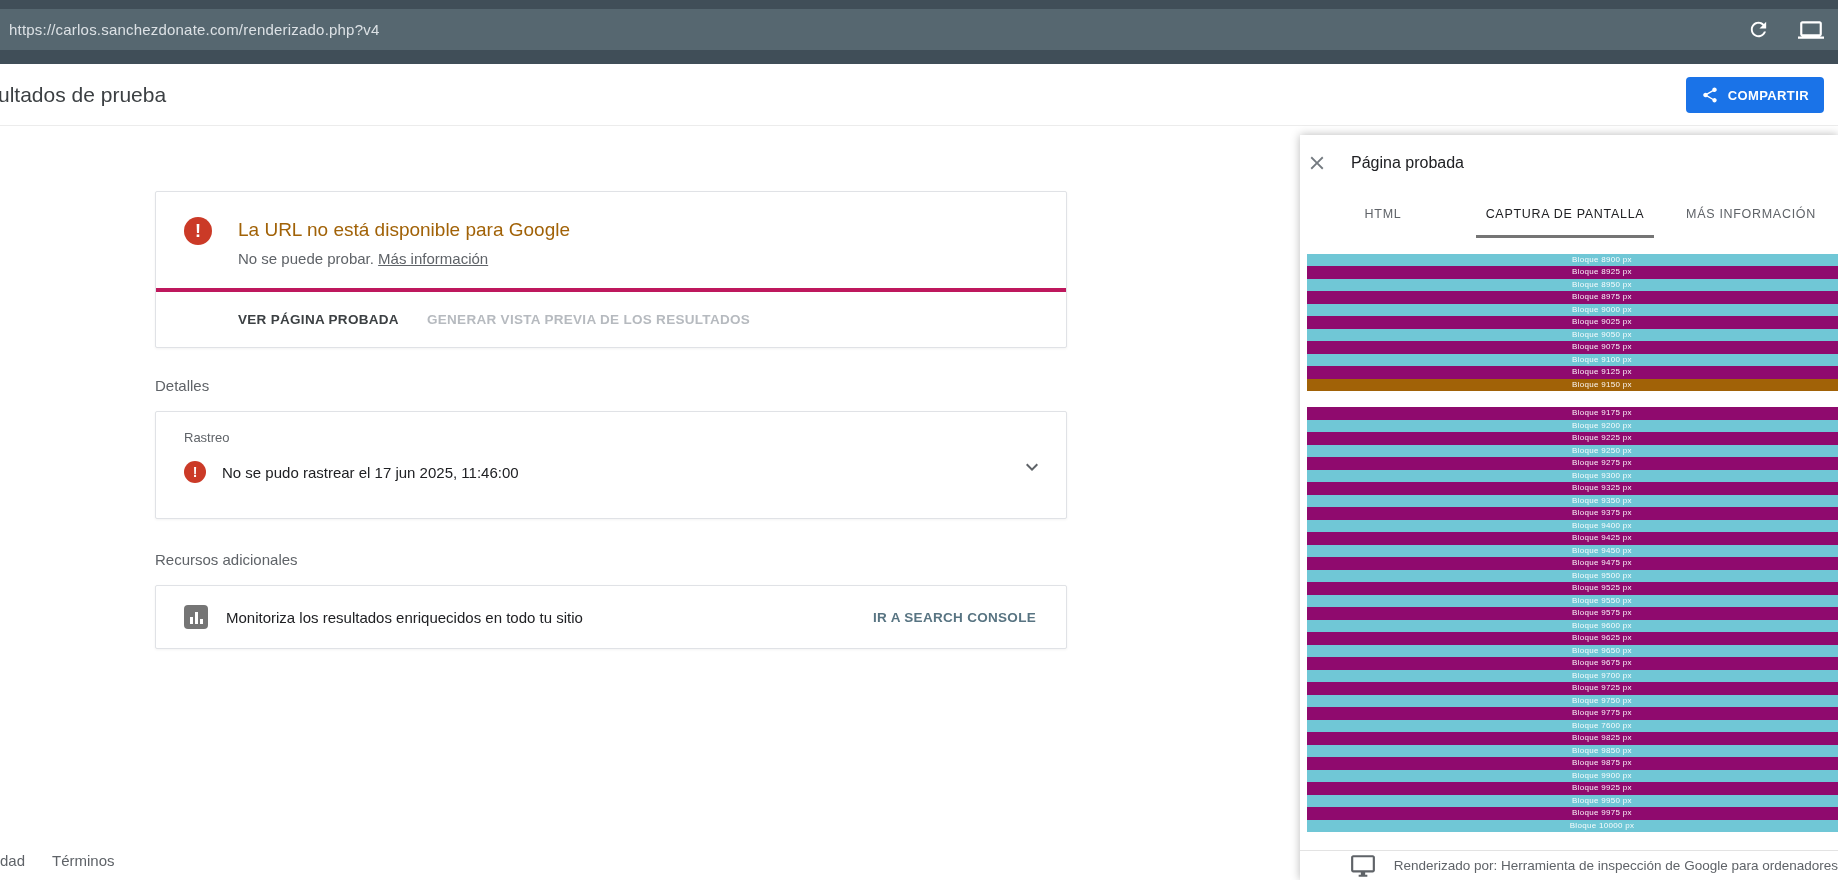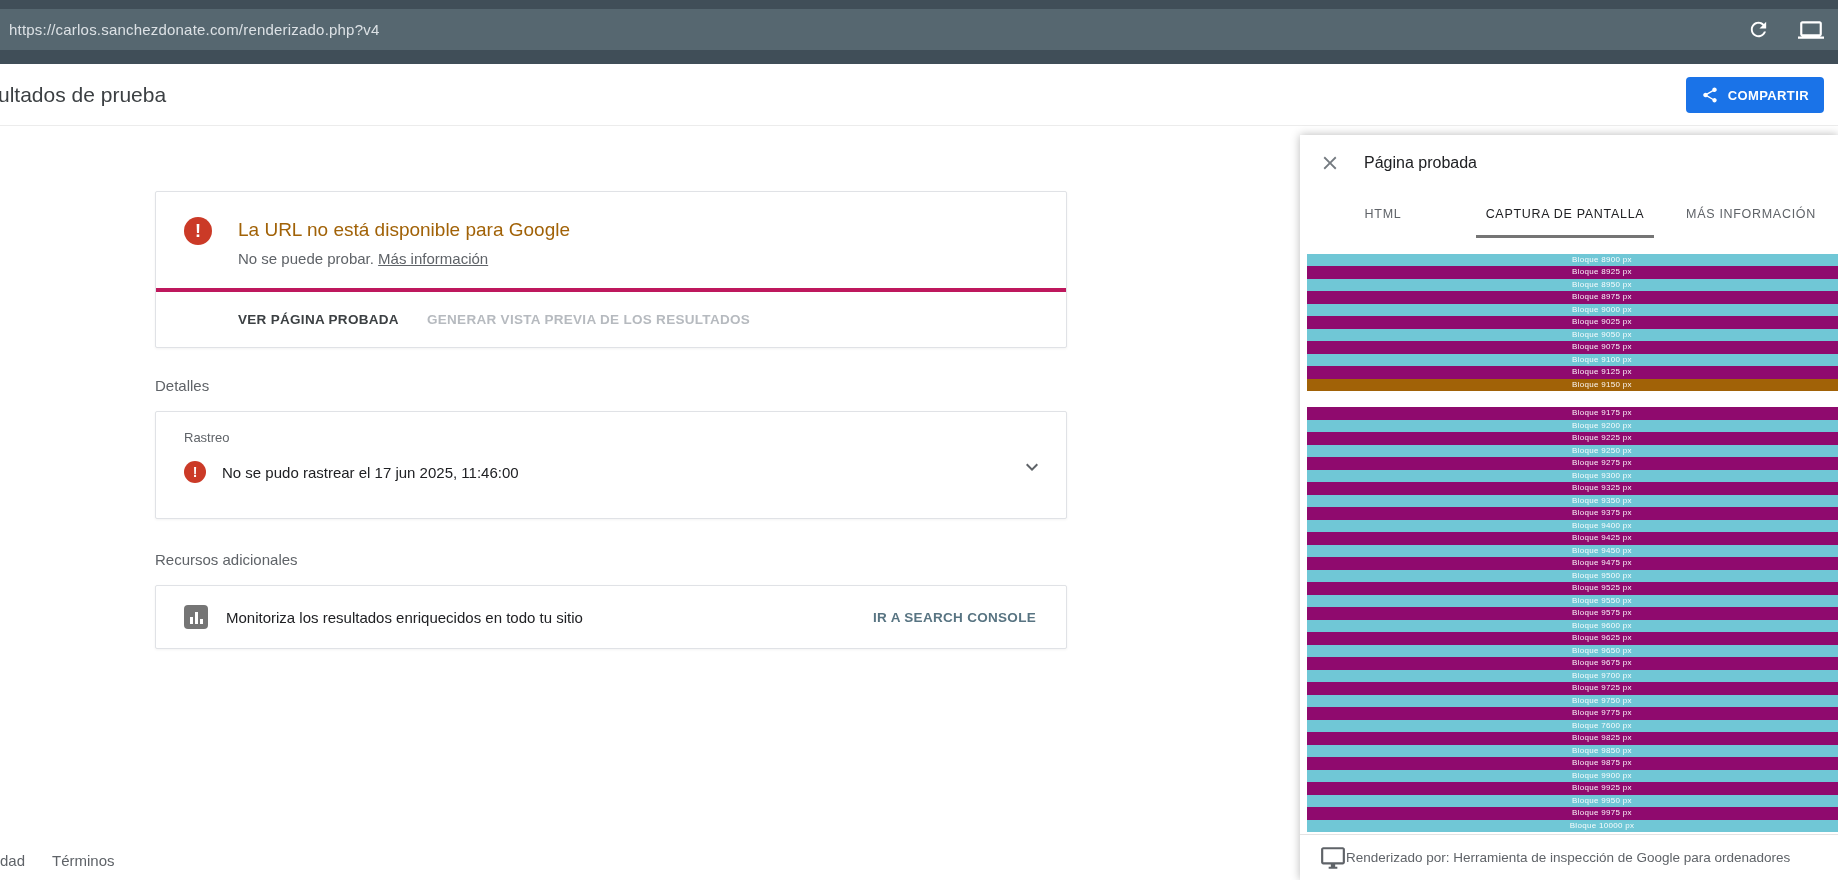--- a/index.html
+++ b/index.html
@@ -66,43 +66,43 @@
   .resources-link { margin-left:auto; font-size:13.5px; font-weight:bold;
     letter-spacing:.3px; color:#587482; cursor:pointer; }
 
   .footer-links { position:absolute; left:0; top:725px; display:flex; gap:27px;
     font-size:15px; color:#5f6368; }
   .footer-links span { cursor:pointer; }
 
   
   .panel { position:absolute; left:1300px; top:135px; right:0; bottom:0; background:#fff;
     box-shadow:0 0 9px rgba(0,0,0,.28); z-index:5; }
-  .panel-header { height:55px; display:flex; align-items:center; padding-left:17px; }
+  .panel-header { height:55px; display:flex; align-items:center; padding-left:4px; }
   .panel-close { background:none; border:none; cursor:pointer; width:26px; height:26px;
     display:flex; align-items:center; justify-content:center; }
   .panel-title { margin-left:21px; font-size:16px; color:#202124; }
   .panel-tabs { height:48px; display:flex; }
   .tab { position:relative; display:flex; align-items:center; justify-content:center;
     font-size:12.5px; font-weight:500; letter-spacing:.7px; color:#5f6368;
     cursor:pointer; text-transform:uppercase; }
   .tab-html { width:166px; }
   .tab-captura { width:198px; }
   .tab-mas { flex:1; }
   .tab.active { color:#202124; }
   .tab.active::after { content:""; position:absolute; left:10px; right:10px; bottom:0;
     height:3px; background:#757575; }
 
   .stripes { margin-left:7px; width:590px; height:594px; overflow:hidden;
     display:flex; flex-direction:column; justify-content:flex-end; }
   .stripe { flex:none; height:12.5px; line-height:12.5px; font-size:8px;
     text-align:center; color:rgba(255,255,255,.95); letter-spacing:.3px; }
 
-  .panel-footer { position:absolute; left:0; right:0; bottom:0; height:46px;
-    border-top:1px solid #e3e3e3; display:flex; align-items:center; 
-    padding-left:20px; background:#fff; }
+  .panel-footer { position:absolute; left:0; right:0; bottom:0; height:30px;
+    border-top:1px solid #e3e3e3; display:flex; align-items:center; gap:18px;
+    padding-left:20px; background:#fff;justify-content:flex-end; }
   .panel-footer-text { font-size:13.5px; color:#5f6368; }
 </style>
 </head>
 <body>
 
 <div class="topbar">
   <div class="tb-strip-top"></div>
   <div class="tb-main">
     <span class="tb-url">https://carlos.sanchezdonate.com/renderizado.php?v4</span>
     <span class="tb-icons">

